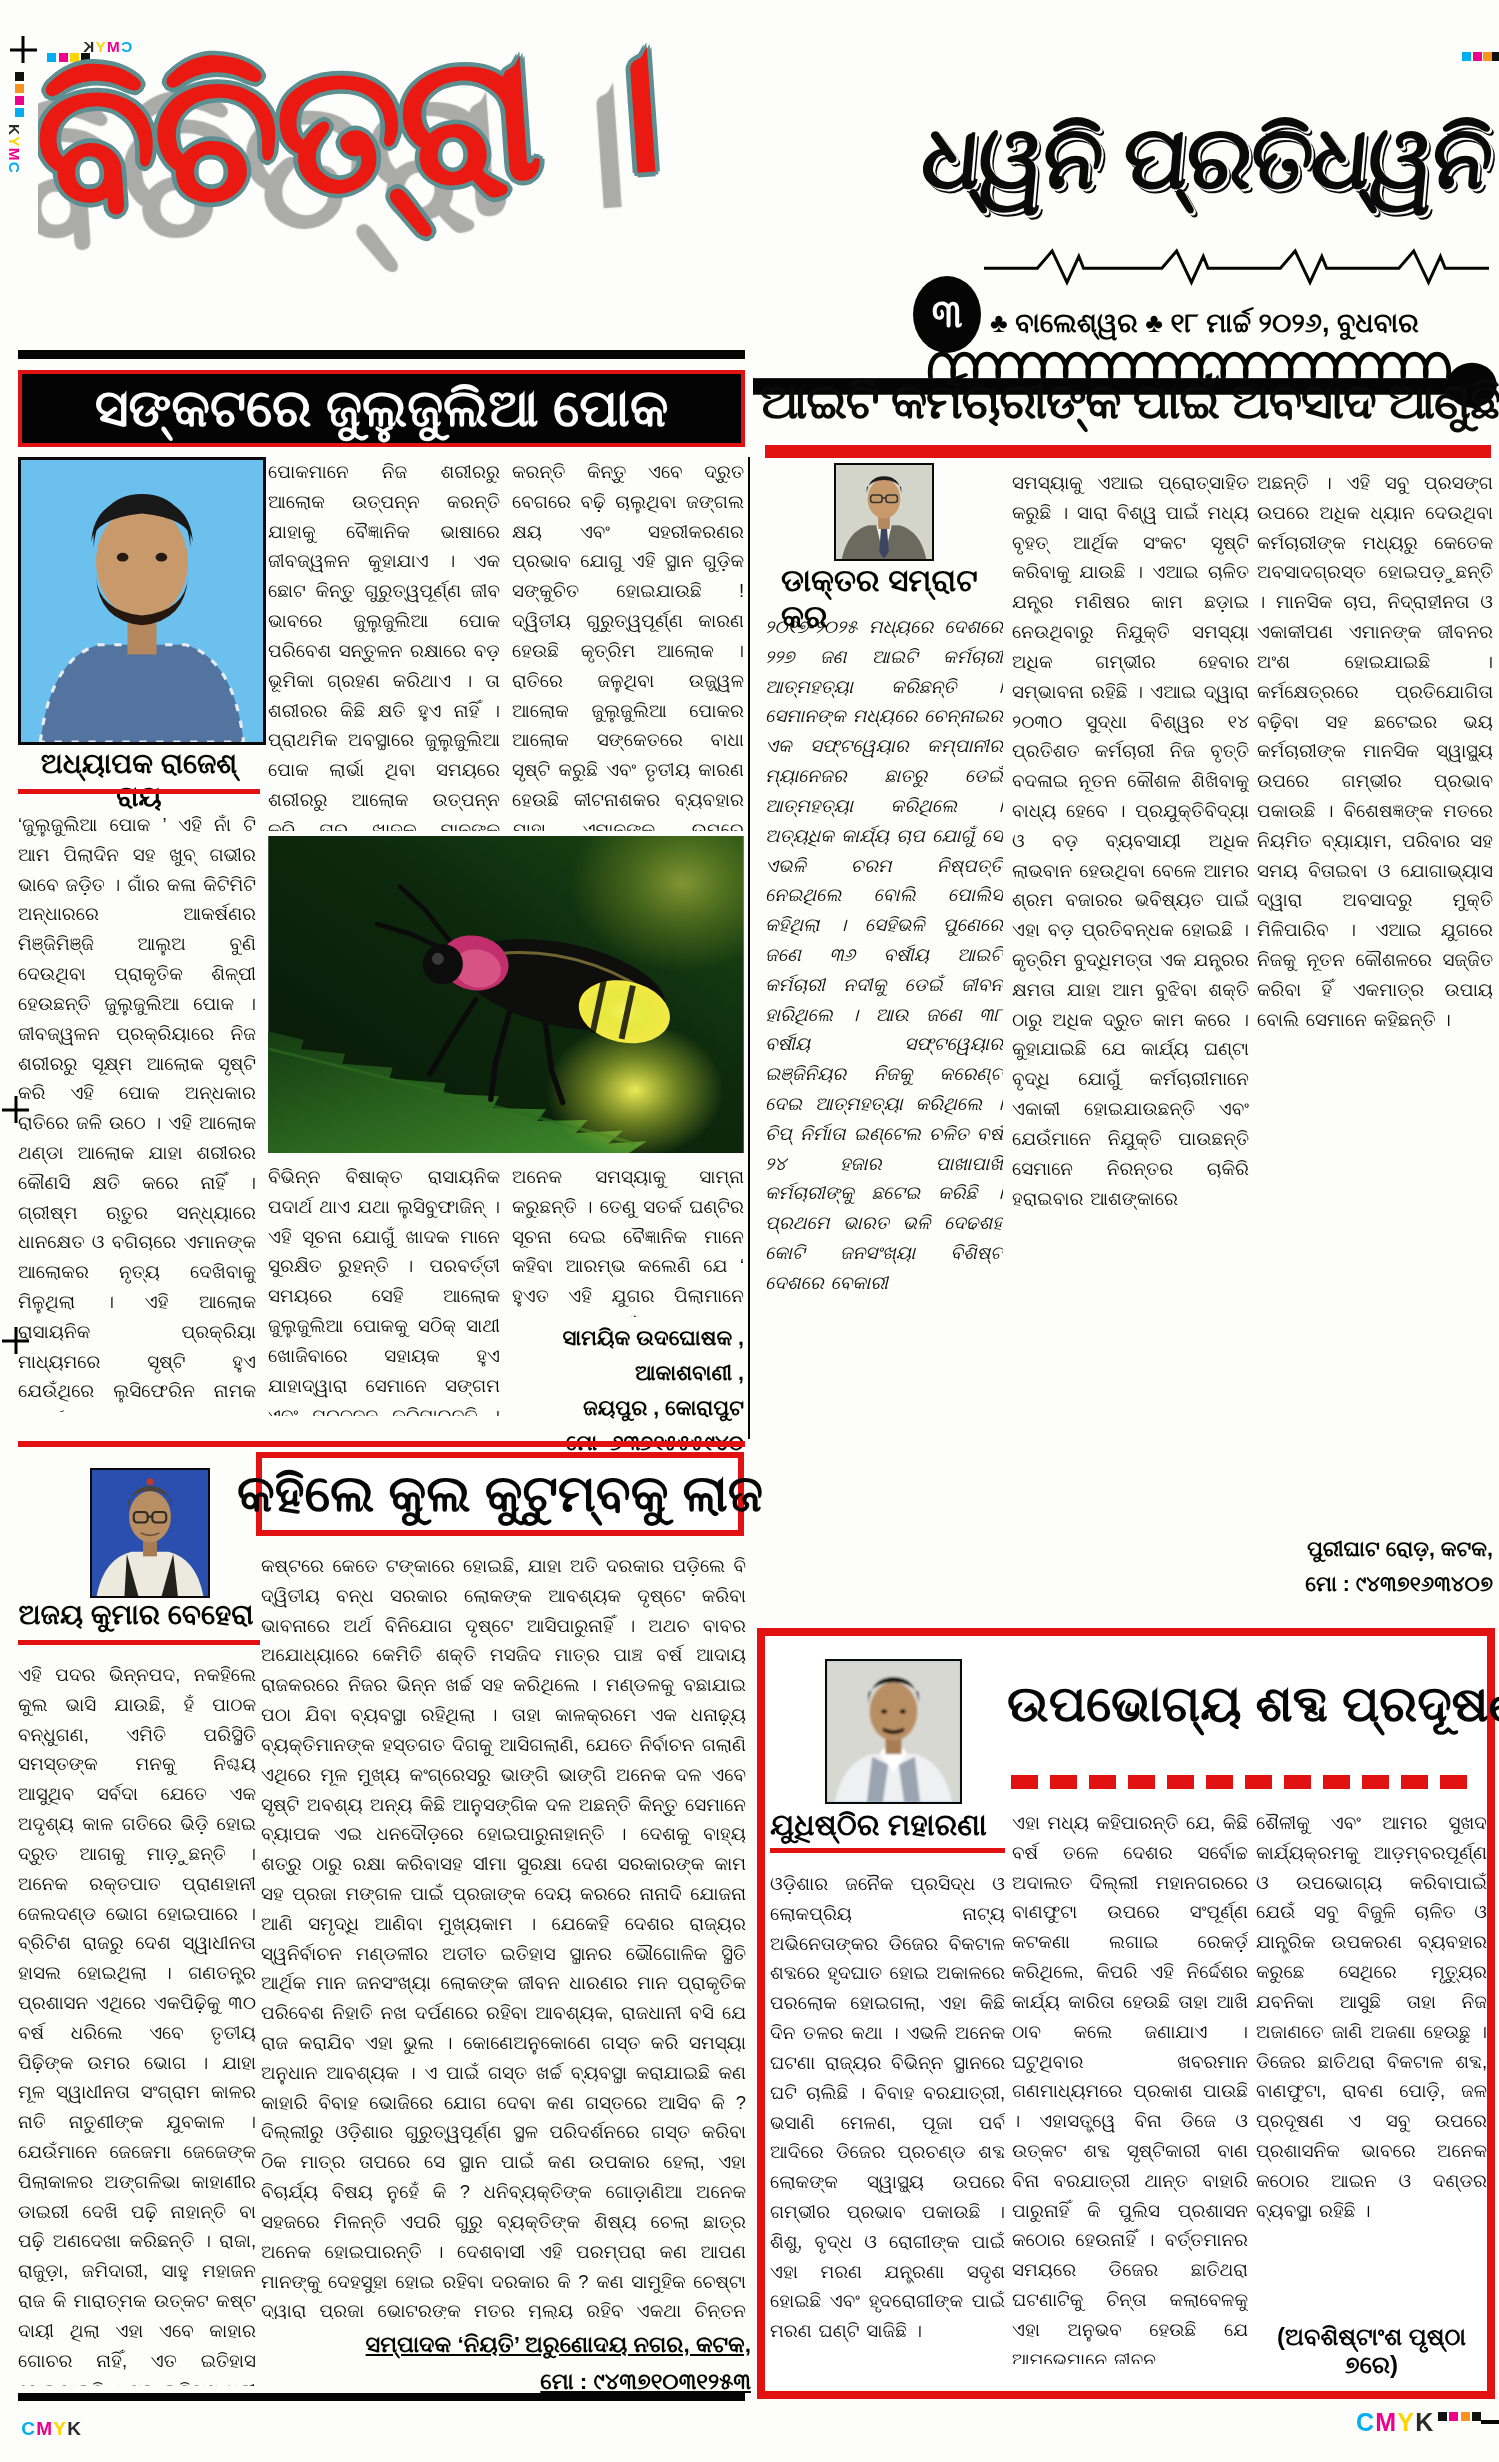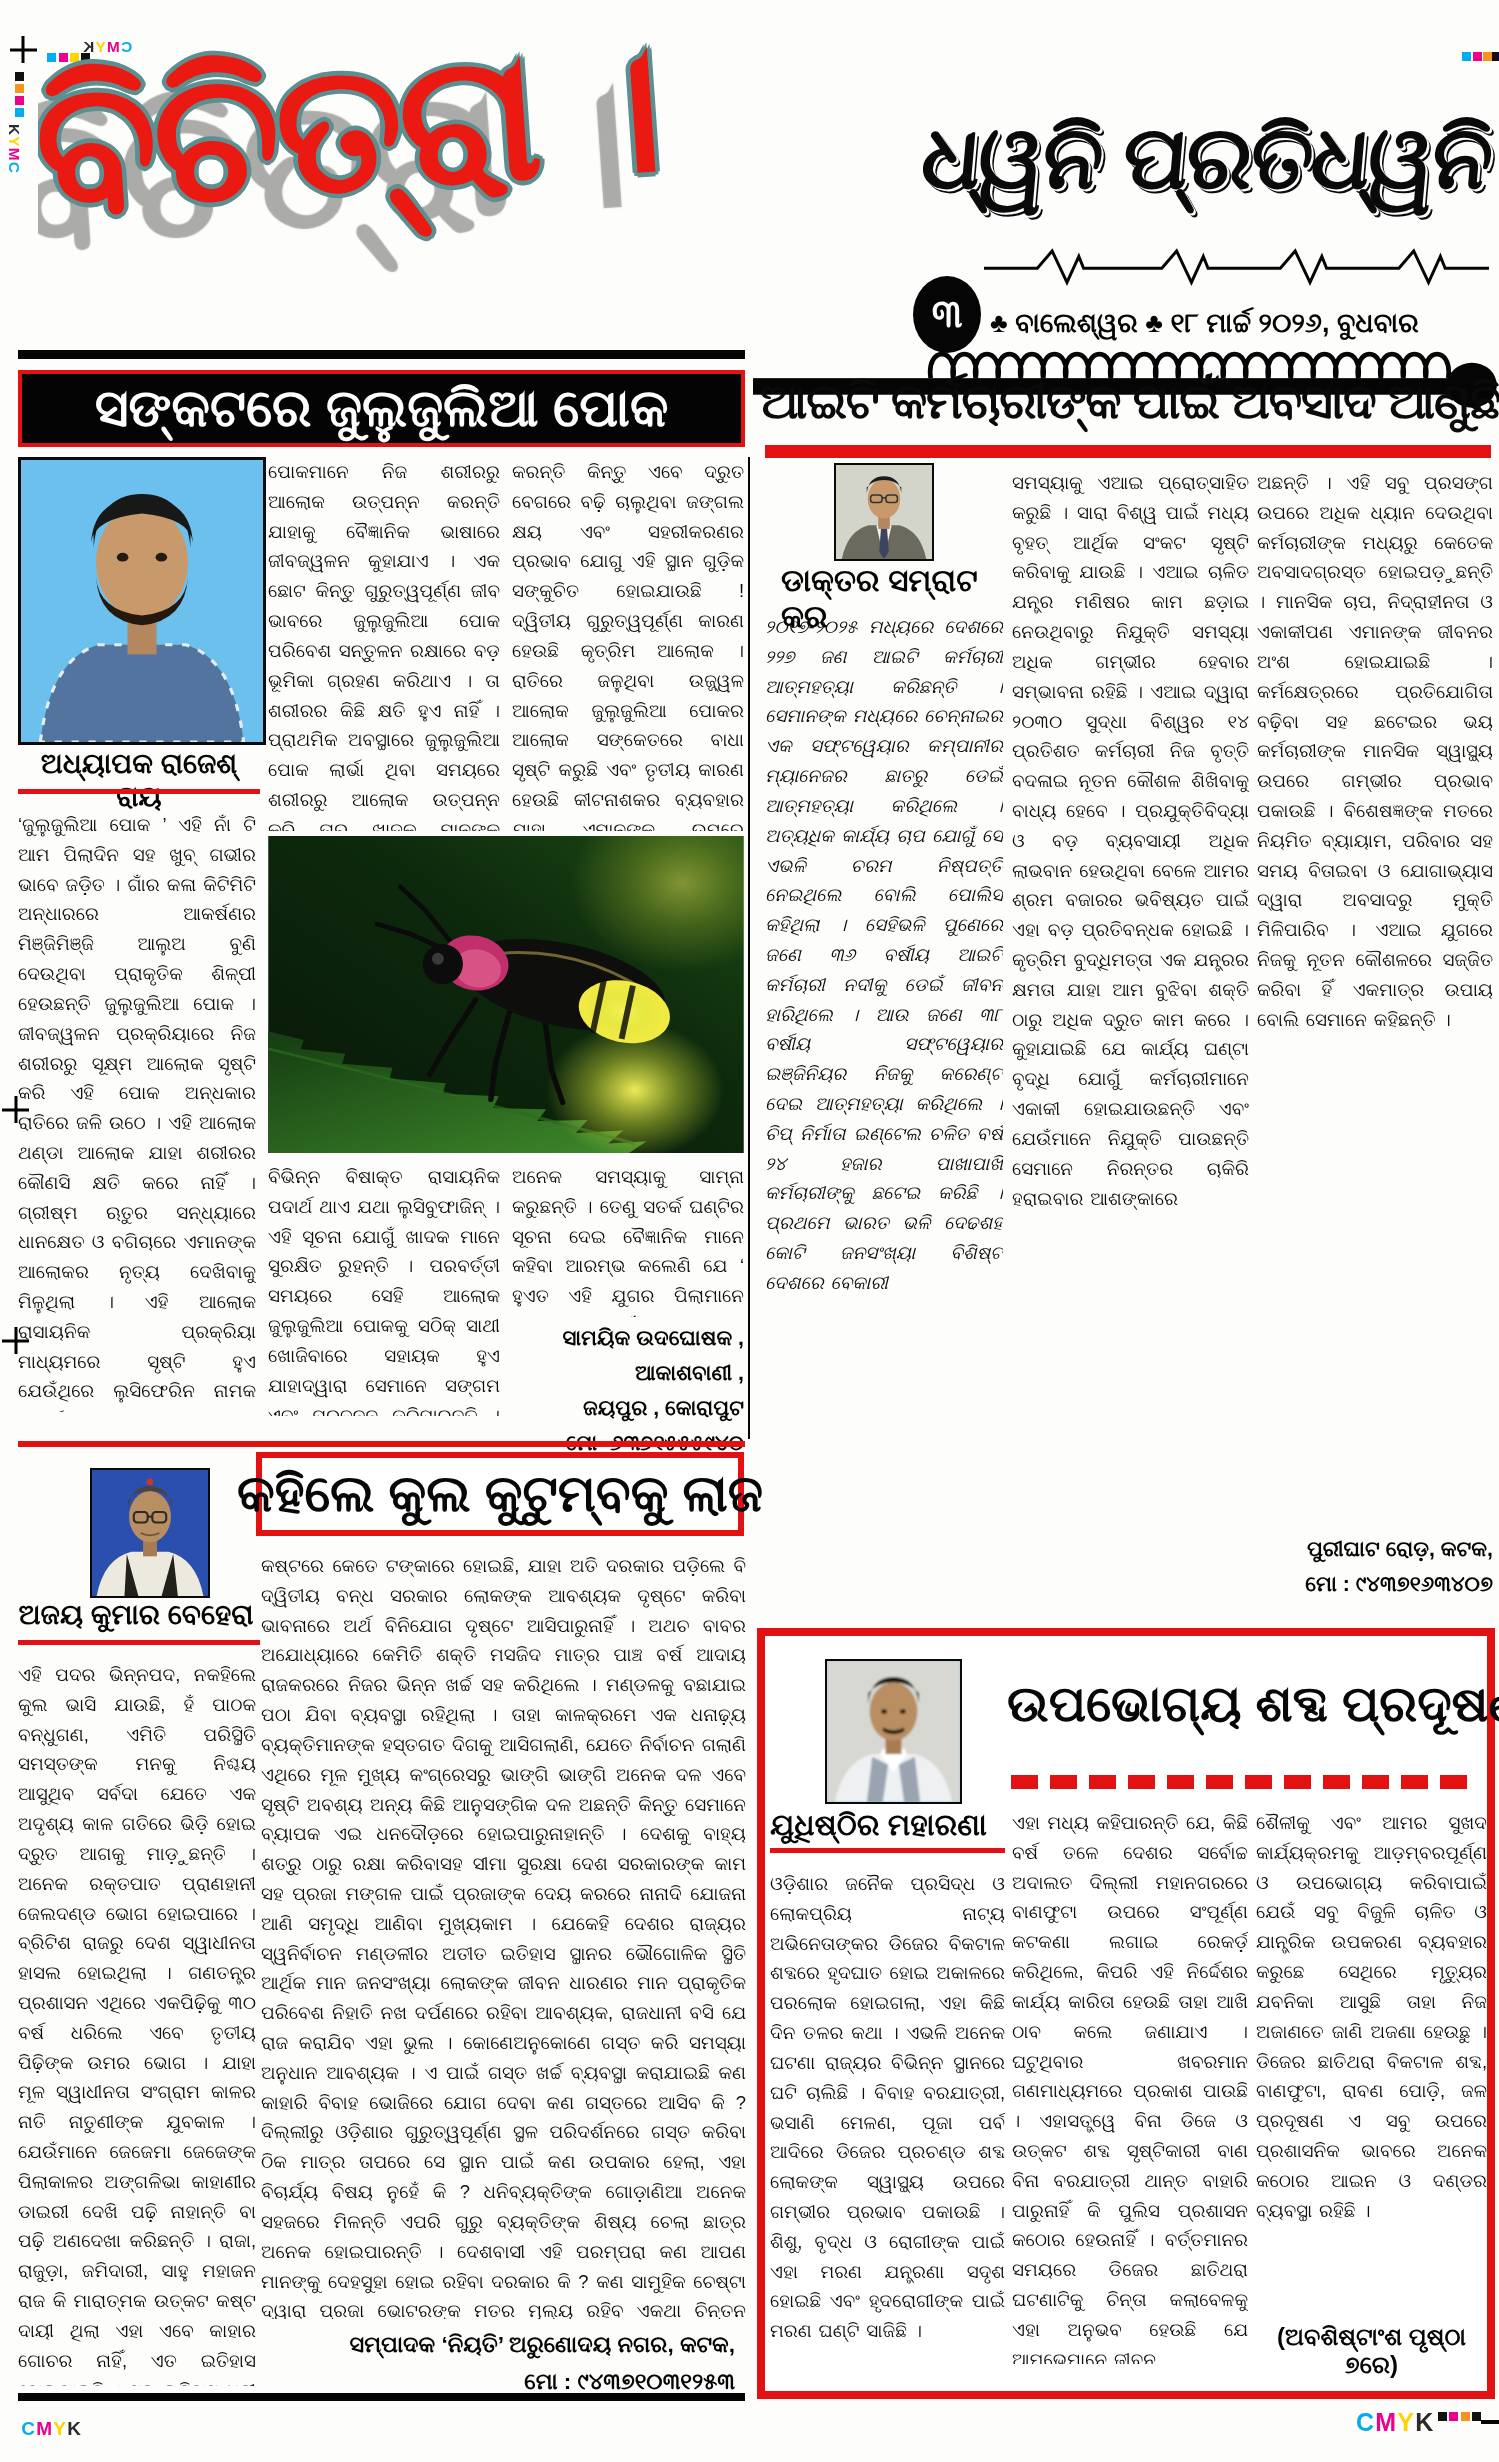--- a/index.html
+++ b/index.html
@@ -257,21 +257,21 @@
   <div class="caption abs" style="left:12px;top:1599px;width:248px;font-size:28px;text-align:center;">
     <span>ଅଜୟ କୁମାର ବେହେରା</span>
   </div>
   <div class="redline capline" style="left:18px;top:1640px;width:242px;"></div>
   <div class="col" style="left:18px;top:1660px;width:238px;height:726px;">
     <span>ଏହି ପଦର ଭିନ୍ନପଦ, ନକହିଲେ କୁଲ ଭାସି ଯାଉଛି, ହଁ ପାଠକ ବନ୍ଧୁଗଣ, ଏମିତି ପରିସ୍ଥିତି ସମସ୍ତଙ୍କ ମନକୁ ନିଶ୍ଚୟ ଆସୁଥିବ ସର୍ବଦା ଯେତେ ଏକ ଅଦୃଶ୍ୟ କାଳ ଗତିରେ ଭିଡ଼ି ହୋଇ ଦ୍ରୁତ ଆଗକୁ ମାଡ଼ୁଛନ୍ତି । ଅନେକ ରକ୍ତପାତ ପ୍ରାଣହାନୀ ଜେଲଦଣ୍ଡ ଭୋଗ ହୋଇପାରେ । ବ୍ରିଟିଶ ରାଜରୁ ଦେଶ ସ୍ୱାଧୀନତା ହାସଲ ହୋଇଥିଲା । ଗଣତନ୍ତ୍ର ପ୍ରଶାସନ ଏଥିରେ ଏକପିଢ଼ିକୁ ୩୦ ବର୍ଷ ଧରିଲେ ଏବେ ତୃତୀୟ ପିଢ଼ିଙ୍କ ଉମର ଭୋଗ । ଯାହା ମୂଳ ସ୍ୱାଧୀନତା ସଂଗ୍ରାମ କାଳର ନାତି ନାତୁଣୀଙ୍କ ଯୁବକାଳ । ଯେଉଁମାନେ ଜେଜେମା ଜେଜେଙ୍କ ପିଲାକାଳର ଅଙ୍ଗଳିଭା କାହାଣୀର ଡାଇରୀ ଦେଖି ପଢ଼ି ନାହାନ୍ତି ବା ପଢ଼ି ଅଣଦେଖା କରିଛନ୍ତି । ରାଜା, ରାଜୁଡ଼ା, ଜମିଦାରୀ, ସାହୁ ମହାଜନ ରାଜ କି ମାରାତ୍ମକ ଉତ୍କଟ କଷ୍ଟ ଦାୟୀ ଥିଲା ଏହା ଏବେ କାହାର ଗୋଚର ନାହିଁ, ଏତ ଇତିହାସ ହୋଇଯାଇଛି । ସବୁ ଇତିହାସ ଧନୀ ଲୋକଙ୍କ ପାଇଁ ଏପରିକି ଇତିହାସ ଲେଖକଙ୍କ ପୃଷ୍ଠ ପୋଷକ ହିଁ ଧନୀ ଲୋକ, ଧନୀଙ୍କୁ ବଡ଼ ଲୋକ ବିଚାରରେ ନିଆଯାଉଛି, ଇତିହାସରେ କଷ୍ଟ</span>
   </div>
   <div class="col" style="left:261px;top:1551px;width:485px;height:768px;">
     <span>କଷ୍ଟରେ କେତେ ଟଙ୍କାରେ ହୋଇଛି, ଯାହା ଅତି ଦରକାର ପଡ଼ିଲେ ବି ଦ୍ୱିତୀୟ ବନ୍ଧ ସରକାର ଲୋକଙ୍କ ଆବଶ୍ୟକ ଦୃଷ୍ଟେ କରିବା ଭାବନାରେ ଅର୍ଥ ବିନିଯୋଗ ଦୃଷ୍ଟେ ଆସିପାରୁନାହିଁ । ଅଥଚ ବାବର ଅଯୋଧ୍ୟାରେ କେମିତି ଶକ୍ତି ମସଜିଦ ମାତ୍ର ପାଞ୍ଚ ବର୍ଷ ଆଦାୟ ରାଜକରରେ ନିଜର ଭିନ୍ନ ଖର୍ଚ୍ଚ ସହ କରିଥିଲେ । ମଣ୍ଡଳକୁ ବଛାଯାଇ ପଠା ଯିବା ବ୍ୟବସ୍ଥା ରହିଥିଲା । ତାହା କାଳକ୍ରମେ ଏକ ଧନାଢ଼୍ୟ ବ୍ୟକ୍ତିମାନଙ୍କ ହସ୍ତଗତ ଦିଗକୁ ଆସିଗଲାଣି, ଯେତେ ନିର୍ବାଚନ ଗଲାଣି ଏଥିରେ ମୂଳ ମୁଖ୍ୟ କଂଗ୍ରେସରୁ ଭାଙ୍ଗି ଭାଙ୍ଗି ଅନେକ ଦଳ ଏବେ ସୃଷ୍ଟି ଅବଶ୍ୟ ଅନ୍ୟ କିଛି ଆନୁସଙ୍ଗିକ ଦଳ ଅଛନ୍ତି କିନ୍ତୁ ସେମାନେ ବ୍ୟାପକ ଏଇ ଧନଦୌଡ଼ରେ ହୋଇପାରୁନାହାନ୍ତି । ଦେଶକୁ ବାହ୍ୟ ଶତ୍ରୁ ଠାରୁ ରକ୍ଷା କରିବାସହ ସୀମା ସୁରକ୍ଷା ଦେଶ ସରକାରଙ୍କ କାମ ସହ ପ୍ରଜା ମଙ୍ଗଳ ପାଇଁ ପ୍ରଜାଙ୍କ ଦେୟ କରରେ ନାନାଦି ଯୋଜନା ଆଣି ସମୃଦ୍ଧି ଆଣିବା ମୁଖ୍ୟକାମ । ଯେକେହି ଦେଶର ରାଜ୍ୟର ସ୍ୱନିର୍ବାଚନ ମଣ୍ଡଳୀର ଅତୀତ ଇତିହାସ ସ୍ଥାନର ଭୌଗୋଳିକ ସ୍ଥିତି ଆର୍ଥିକ ମାନ ଜନସଂଖ୍ୟା ଲୋକଙ୍କ ଜୀବନ ଧାରଣର ମାନ ପ୍ରାକୃତିକ ପରିବେଶ ନିହାତି ନଖ ଦର୍ପଣରେ ରହିବା ଆବଶ୍ୟକ, ରାଜଧାନୀ ବସି ଯେ ରାଜ କରାଯିବ ଏହା ଭୁଲ । କୋଣେଅନୁକୋଣେ ଗସ୍ତ କରି ସମସ୍ୟା ଅନୁଧାନ ଆବଶ୍ୟକ । ଏ ପାଇଁ ଗସ୍ତ ଖର୍ଚ୍ଚ ବ୍ୟବସ୍ଥା କରାଯାଇଛି କଣ କାହାରି ବିବାହ ଭୋଜିରେ ଯୋଗ ଦେବା କଣ ଗସ୍ତରେ ଆସିବ କି ? ଦିଲ୍ଲୀରୁ ଓଡ଼ିଶାର ଗୁରୁତ୍ୱପୂର୍ଣ୍ଣ ସ୍ଥଳ ପରିଦର୍ଶନରେ ଗସ୍ତ କରିବା ଠିକ ମାତ୍ର ତାପରେ ସେ ସ୍ଥାନ ପାଇଁ କଣ ଉପକାର ହେଲା, ଏହା ବିଚାର୍ଯ୍ୟ ବିଷୟ ନୁହେଁ କି ? ଧନିବ୍ୟକ୍ତିଙ୍କ ଗୋଡ଼ାଣିଆ ଅନେକ ସହଜରେ ମିଳନ୍ତି ଏପରି ଗୁରୁ ବ୍ୟକ୍ତିଙ୍କ ଶିଷ୍ୟ ଚେଲା ଛାତ୍ର ଅନେକ ହୋଇପାରନ୍ତି । ଦେଶବାସୀ ଏହି ପରମ୍ପରା କଣ ଆପଣ ମାନଙ୍କୁ ଦେହସୁହା ହୋଇ ରହିବା ଦରକାର କି ? କଣ ସାମୁହିକ ଚେଷ୍ଟା ଦ୍ୱାରା ପ୍ରଜା ଭୋଟରଙ୍କ ମତର ମୂଲ୍ୟ ରହିବ ଏକଥା ଚିନ୍ତନ କରିବା ସମୟ ହୋଇନାହିଁ ?</span>
   </div>
-  <div class="credit" style="left:250px;top:2326px;width:485px;font-size:22.5px;">
+  <div class="credit" style="left:266px;top:2326px;width:485px;font-size:22.5px;text-decoration:underline;">
     <div>ସମ୍ପାଦକ ‘ନିୟତି’ ଅରୁଣୋଦୟ ନଗର, କଟକ,</div>
     <div>ମୋ : ୯୪୩୭୧୦୩୧୨୫୩</div>
   </div>
   <div class="blackbar" style="left:18px;top:2393px;width:727px;height:8.3px;"></div>
 
   <div id="a4-box"></div>
   <div class="photoframe" style="left:825px;top:1659px;width:133px;height:141px;border-width:2.4px;">
     <svg viewBox="0 0 100 106" preserveAspectRatio="none">
       <defs>
           <filter id="grain">

